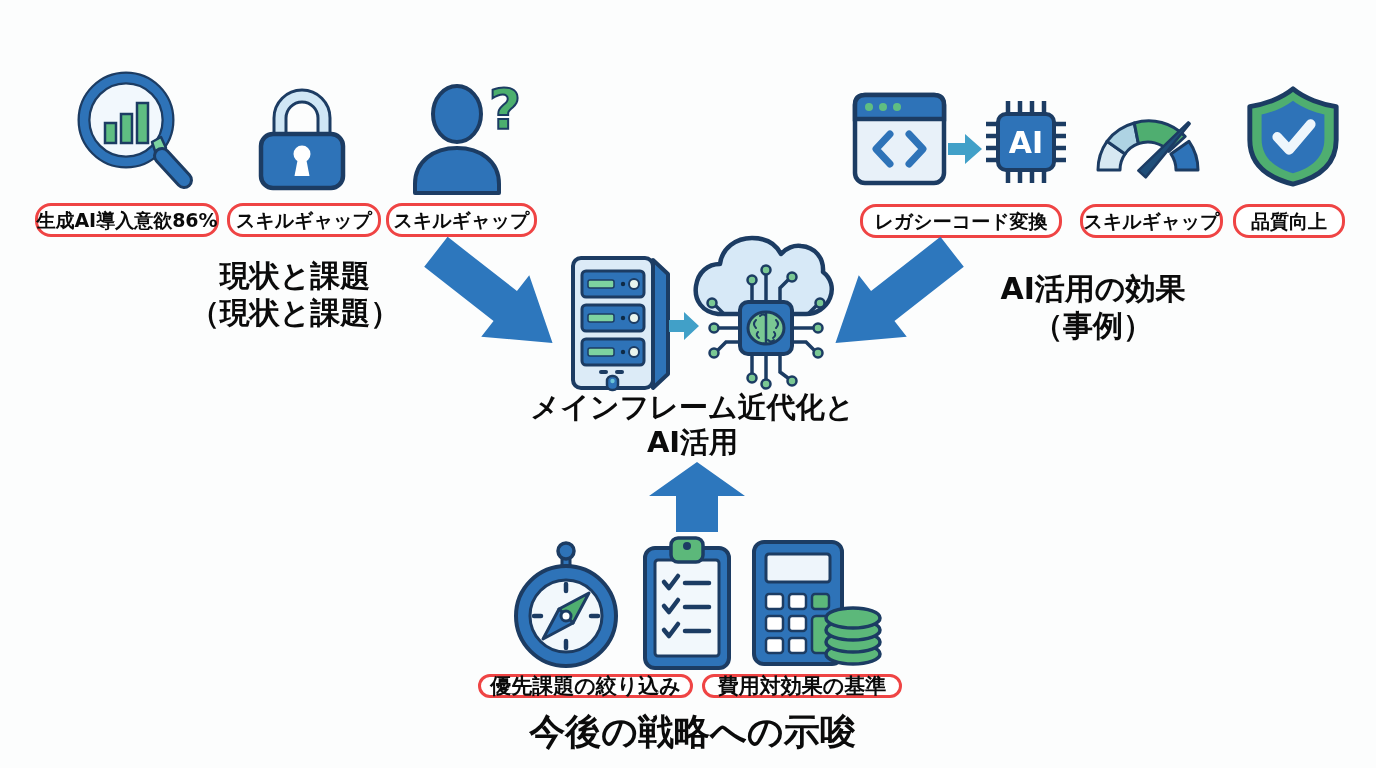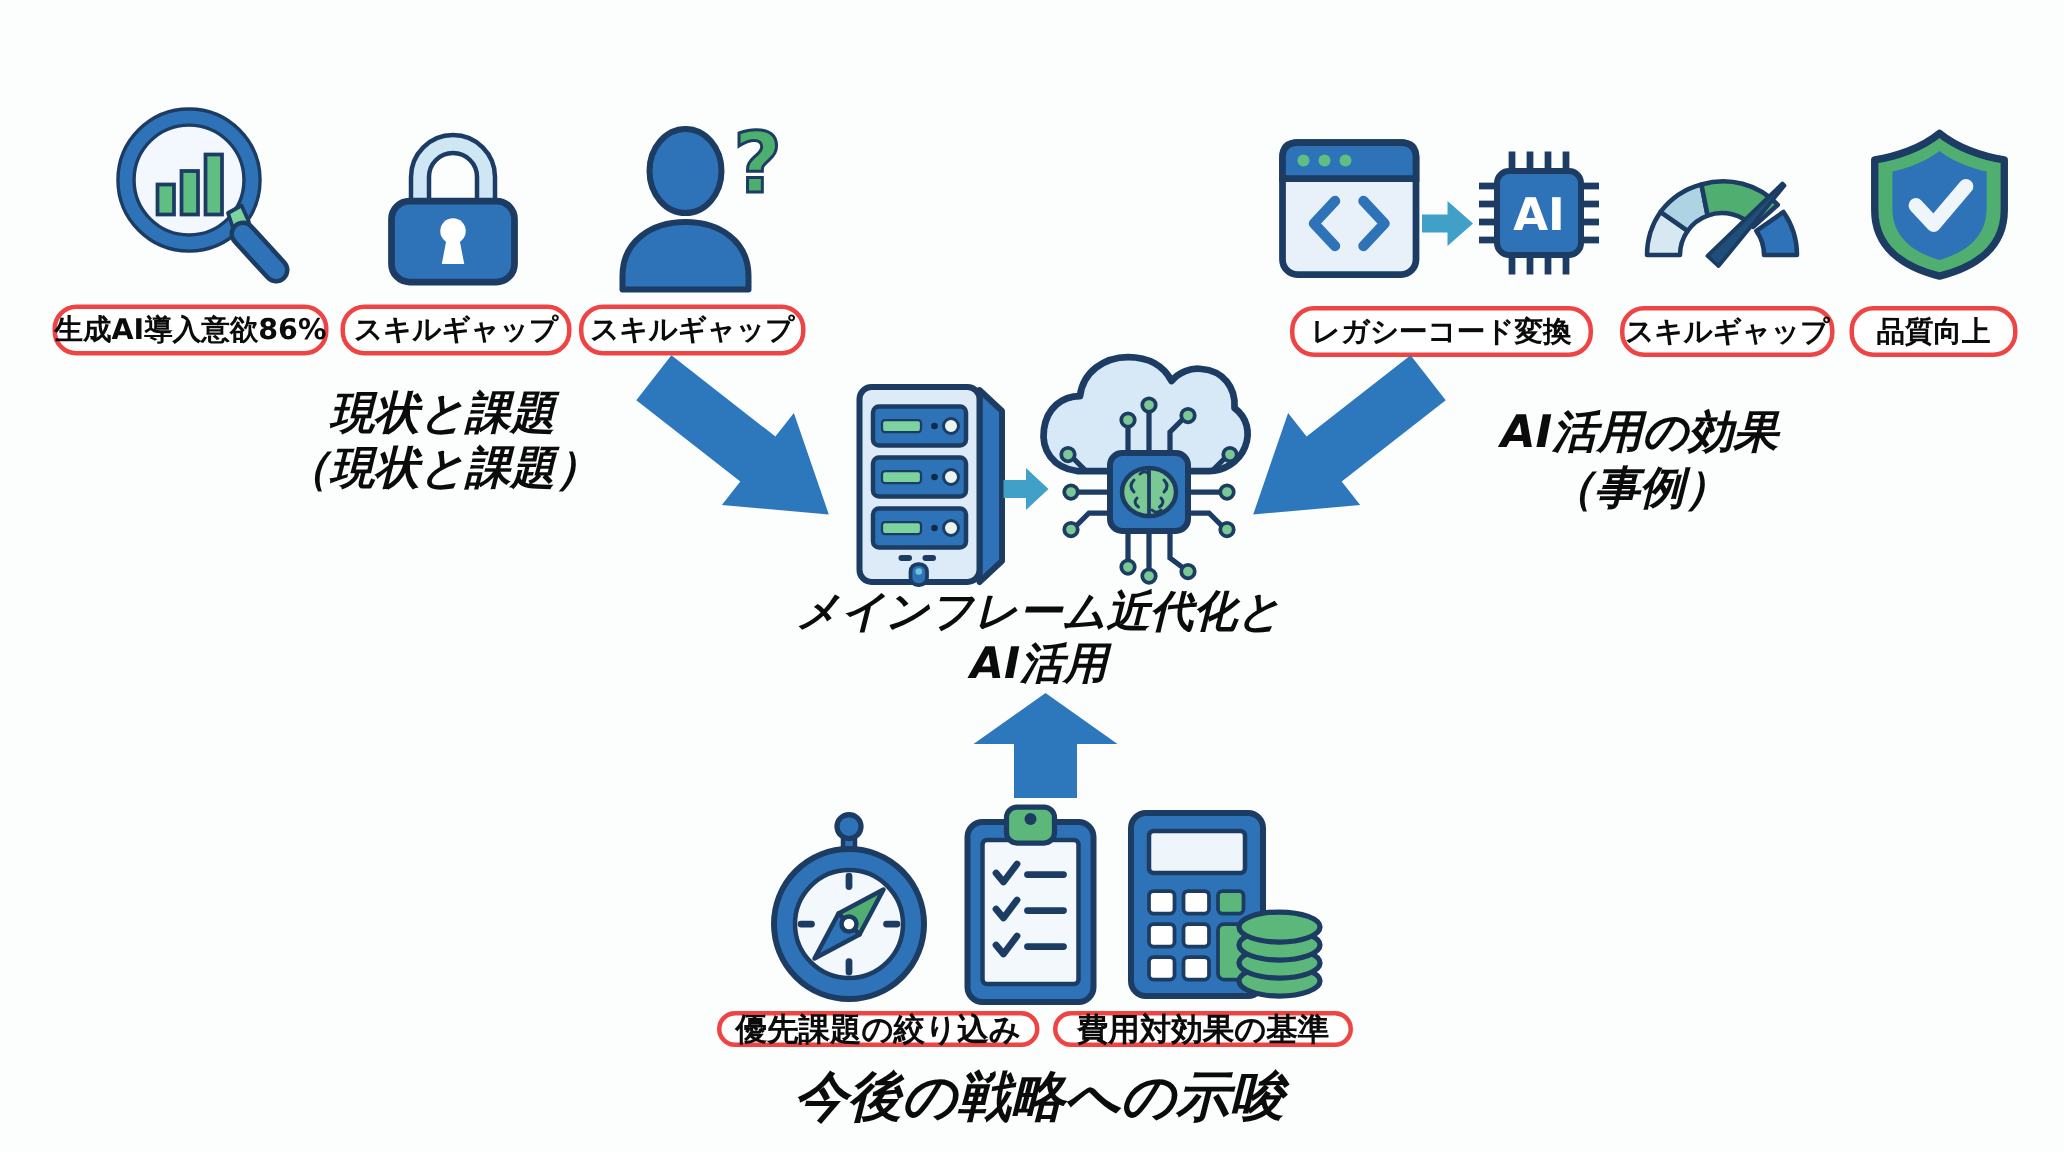--- a/index.html
+++ b/index.html
@@ -25,21 +25,20 @@
     white-space:nowrap;
     line-height:1;
   }
   .pill.lg{height:24px;font-size:21px;border-radius:18px;}
   .heading{
     position:absolute;
     font-weight:700;color:#0b0b0b;
     text-align:center;line-height:1.22;
     font-size:30px;
     white-space:nowrap;
-    font-style:italic;
   }
   .heading div{white-space:nowrap;}
   .center-title{font-size:29px;}
   .strategy-heading{font-size:36px;}
   .icon{position:absolute;}
   svg{display:block;overflow:visible;}
 </style>
 </head>
 <body>
 

